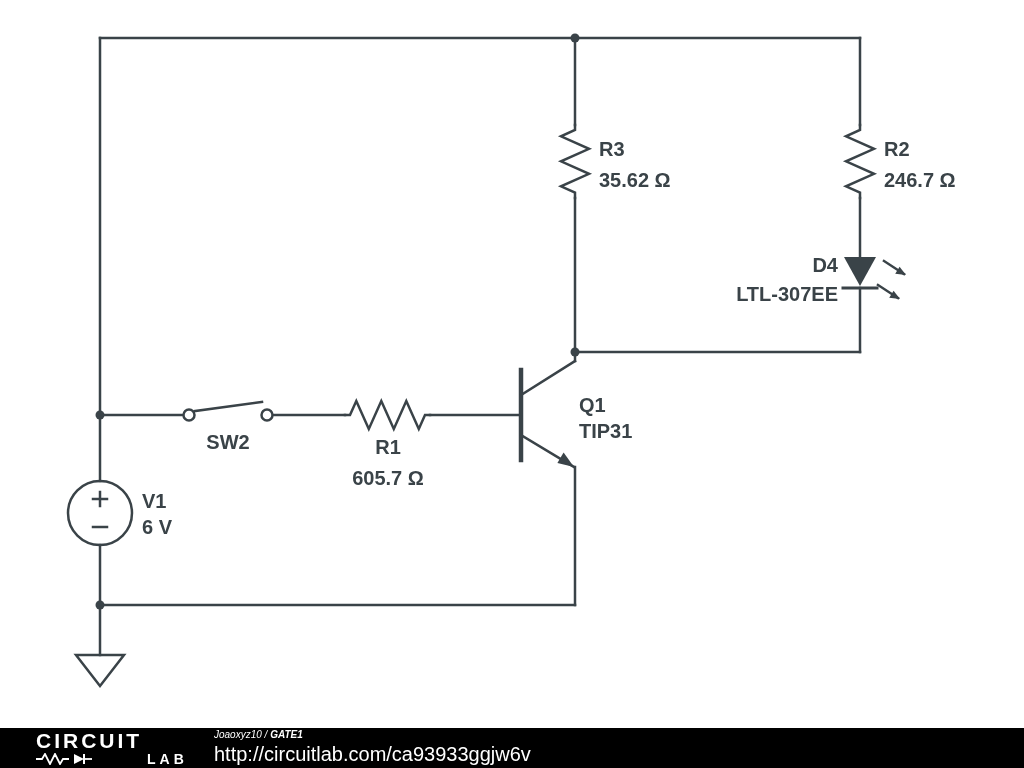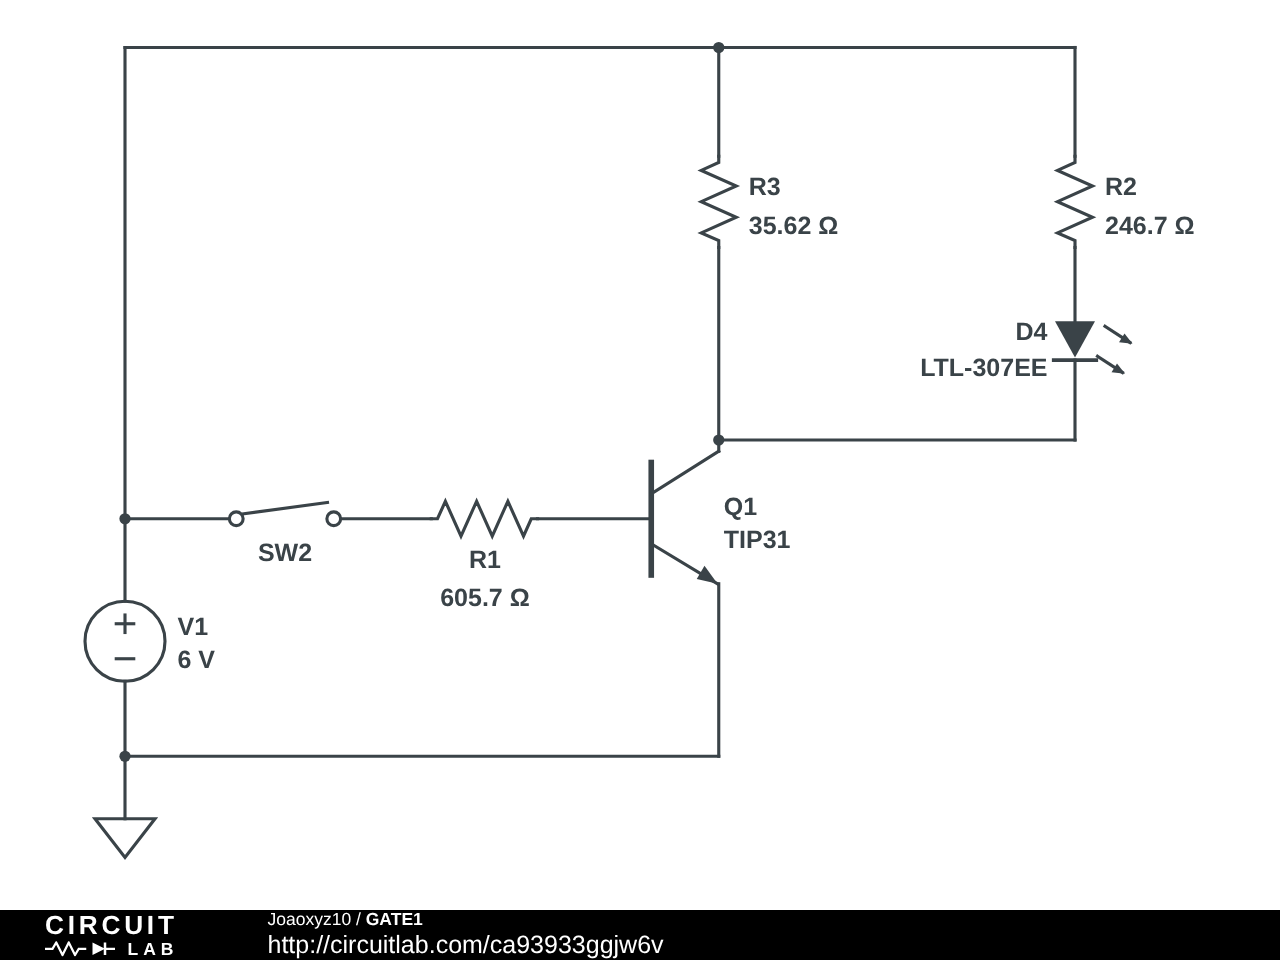--- a/index.html
+++ b/index.html
@@ -9,25 +9,25 @@
   .wire{stroke:#3a4348;stroke-width:2.5;fill:none;stroke-linecap:square;}
   .thick{stroke-width:4.5;}
   .fillpart{fill:#3a4348;stroke:none;}
   .openc{fill:#ffffff;stroke:#3a4348;stroke-width:2.5;}
   .lbl{fill:#3a4348;font-family:"Liberation Sans", sans-serif;font-size:20px;font-weight:bold;}
   
   .footer{position:absolute;left:0;bottom:0;width:1024px;height:40px;background:#000000;
           display:flex;align-items:center;color:#ffffff;}
   .logo{margin-left:36px;width:160px;line-height:1;}
   .logo-top{font-size:21px;font-weight:bold;letter-spacing:3px;color:#ffffff;}
-  .logo-bottom{display:flex;align-items:center;margin-top:1px;}
+  .logo-bottom{display:flex;align-items:center;margin-top:1px;gap:45px;}
   .logo-bottom svg{display:block;margin-right:4px;}
   .logo-lab{font-size:14px;font-weight:bold;letter-spacing:4px;color:#ffffff;}
   .meta{margin-left:18px;line-height:1.25;}
-  .meta-line1{font-size:14px;}
+  .meta-line1{font-size:10px;font-style:italic;}
   .meta-title{font-weight:bold;}
   .meta-line2{font-size:20px;}
 </style>
 </head>
 <body>
 
 <div class="stage">
 
   <svg class="schematic" viewBox="0 0 1024 728">
 

